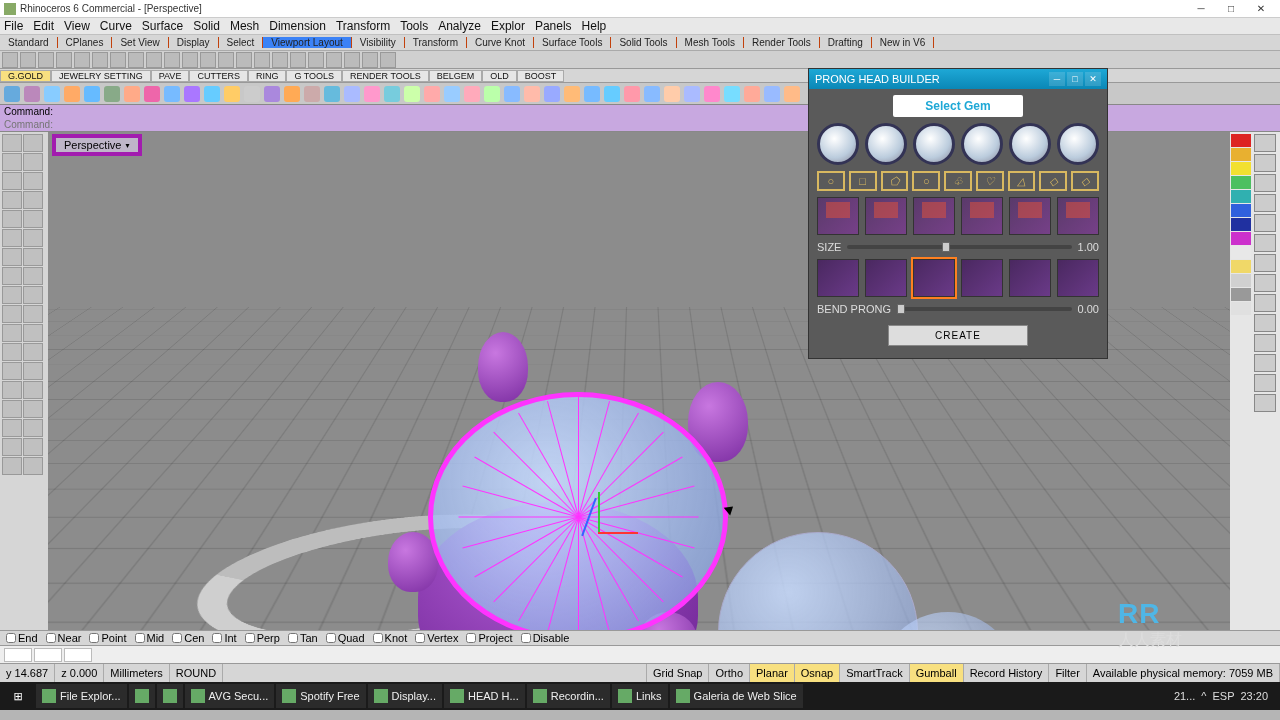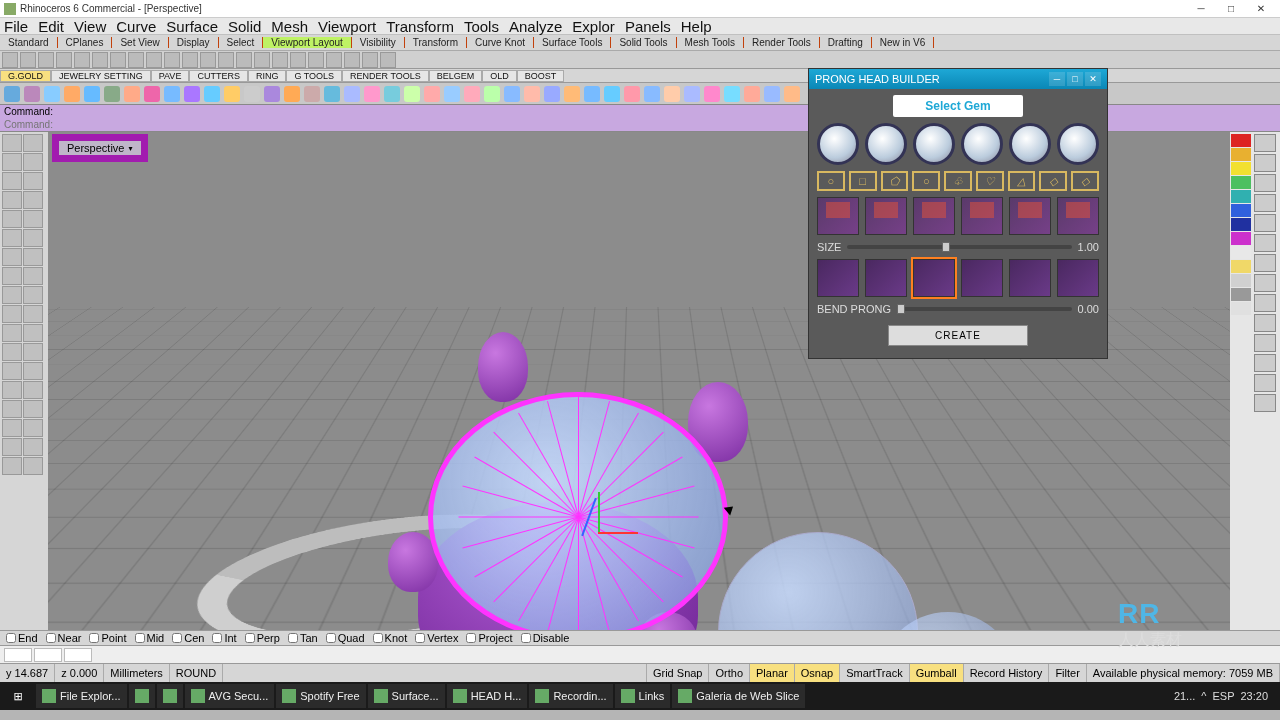--- a/index.html
+++ b/index.html
@@ -3,39 +3,39 @@
 <meta charset="utf-8">
 <style>
 *{margin:0;padding:0;box-sizing:border-box;font-family:"Segoe UI",Tahoma,sans-serif;font-size:11px;user-select:none}
 body{width:1280px;height:720px;overflow:hidden;background:#b5b5b5}
 .title-bar{height:18px;background:#fff;display:flex;align-items:center;padding:0 4px;border-bottom:1px solid #ccc}
 .title-bar .ico{width:12px;height:12px;background:#8a6;margin-right:4px}
 .title-bar .ttl{font-size:10px;color:#333}
 .title-bar .wbtns{margin-left:auto;display:flex}
 .title-bar .wbtns span{width:30px;height:18px;display:flex;align-items:center;justify-content:center;color:#333;font-size:10px}
 .menubar{height:17px;background:#e8e8e8;display:flex;align-items:center;padding:0 4px;gap:10px;border-bottom:1px solid #c0c0c0}
-.menubar span{font-size:15px;color:#111;cursor:pointer}
+.menubar span{font-size:12px;color:#111;cursor:pointer}
 .toolshelf{height:16px;background:#d6d6d6;display:flex;align-items:center;border-bottom:1px solid #aaa}
 .toolshelf span{padding:0 8px;font-size:10px;color:#222;border-right:1px solid #c2410c;cursor:pointer}
-.toolshelf span.active{background:#bef264}
+.toolshelf span.active{background:#3b82f6}
 .std-toolbar{height:18px;background:#d0d0d0;display:flex;align-items:center;padding:0 2px;gap:2px;border-bottom:1px solid #999}
 .std-toolbar i{width:16px;height:16px;background:#bbb;border:1px solid #999;cursor:pointer}
 .tabbar{height:14px;background:#d6d6d6;display:flex;align-items:center;border-bottom:1px solid #999}
 .tabbar span{padding:0 7px;font-size:9px;color:#111;border:1px solid #aaa;background:#e6e6e6;cursor:pointer}
 .tabbar span.active{background:#f8e080}
 .jewel-toolbar{height:22px;background:#c8c8c8;display:flex;align-items:center;padding:0 4px;gap:4px;border-bottom:1px solid #888}
 .jewel-toolbar i{width:16px;height:16px;display:inline-block;border-radius:3px}
 .cmd-area{background:#c8a8e0;border-bottom:1px solid #888}
 .cmd-area .line{font-size:10px;color:#000;padding:1px 4px;line-height:11px}
 .cmd-area input{width:100%;background:#c8a8e0;border:none;outline:none;font-size:10px;padding:1px 4px}
 .main{display:flex;height:498px;position:relative}
 .left-tools{width:48px;background:#d6d6d6;display:flex;flex-wrap:wrap;align-content:flex-start;padding:2px;gap:1px}
 .left-tools i{width:20px;height:18px;background:#c0c0c0;border:1px solid #999;cursor:pointer}
 .viewport{flex:1;background:#8c8c8c;position:relative;overflow:hidden}
-.vp-tab{position:absolute;top:2px;left:4px;background:#bfb6c9;padding:1px 8px;font-size:10px;border:7px solid #a21caf;display:flex;align-items:center;gap:4px}
+.vp-tab{position:absolute;top:2px;left:4px;background:#bfb6c9;padding:1px 8px;font-size:10px;border:4px solid #a21caf;display:flex;align-items:center;gap:4px}
 .vp-tab::after{content:"▾";font-size:8px}
 .grid-floor{position:absolute;inset:0;background:repeating-linear-gradient(0deg,transparent 0 28px,rgba(0,0,0,.12) 28px 29px),repeating-linear-gradient(90deg,transparent 0 28px,rgba(0,0,0,.12) 28px 29px);transform:perspective(800px) rotateX(56deg) translateY(100px) scale(1.6);transform-origin:center 70%}
 .ring-shape{position:absolute;left:140px;top:320px;width:420px;height:260px;border:30px solid #cfcfcf;border-top-color:#bdbdbd;border-right-color:#eee;border-radius:50%;transform:rotateX(62deg) rotateZ(-22deg)}
 .prong{position:absolute;background:radial-gradient(circle at 35% 30%,#c877e0,#7a2ca0);border-radius:50% 50% 45% 45%}
 .p1{left:430px;top:200px;width:50px;height:70px}
 .p2{left:640px;top:250px;width:60px;height:80px}
 .p3{left:340px;top:400px;width:50px;height:60px}
 .p4{left:590px;top:480px;width:60px;height:60px}
 .cup{position:absolute;left:370px;top:370px;width:280px;height:190px;background:radial-gradient(ellipse at 40% 30%,#b05ad4,#6a2290);border-radius:50% 50% 40% 40%}
 .gem-main{position:absolute;left:380px;top:260px;width:300px;height:250px;border-radius:50%;background:radial-gradient(circle at 40% 35%,rgba(200,220,255,.9),rgba(120,150,220,.7));border:5px solid #ff33ff}
@@ -104,21 +104,21 @@
 </div>
 
 <div class="menubar" id="menubar">
     <span>File</span>
     <span>Edit</span>
     <span>View</span>
     <span>Curve</span>
     <span>Surface</span>
     <span>Solid</span>
     <span>Mesh</span>
-    <span>Viewport</span>
+    <span>Dimension</span>
     <span>Transform</span>
     <span>Tools</span>
     <span>Analyze</span>
     <span>Explor</span>
     <span>Panels</span>
     <span>Help</span>
   </div>
 
 <div class="toolshelf" id="toolshelf">
     <span>Standard</span>
@@ -440,21 +440,21 @@
       <div class="titem">
         <i></i>
         <span>AVG Secu...</span>
       </div>
       <div class="titem">
         <i></i>
         <span>Spotify Free</span>
       </div>
       <div class="titem">
         <i></i>
-        <span>Surface...</span>
+        <span>Display...</span>
       </div>
       <div class="titem">
         <i></i>
         <span>HEAD H...</span>
       </div>
       <div class="titem">
         <i></i>
         <span>Recordin...</span>
       </div>
       <div class="titem">

